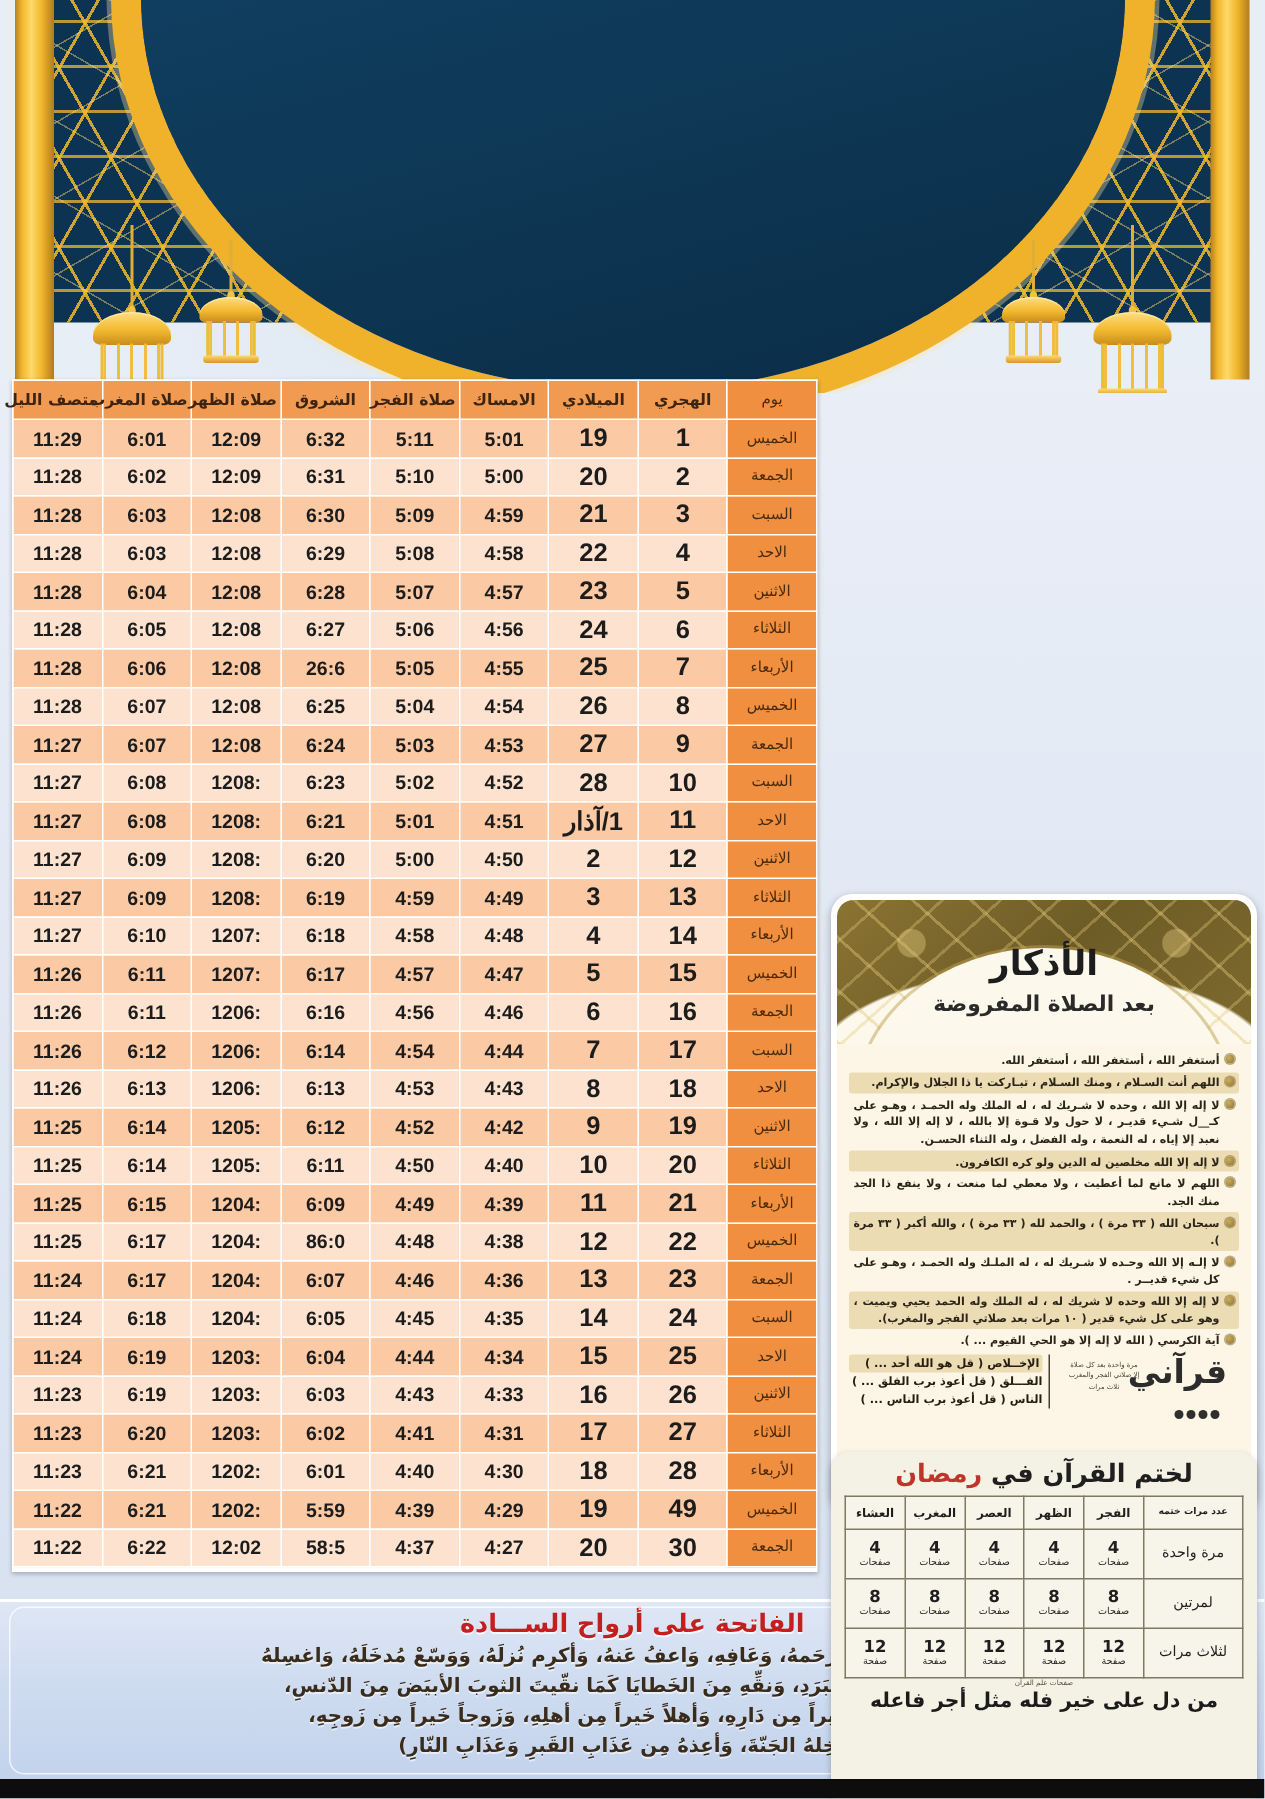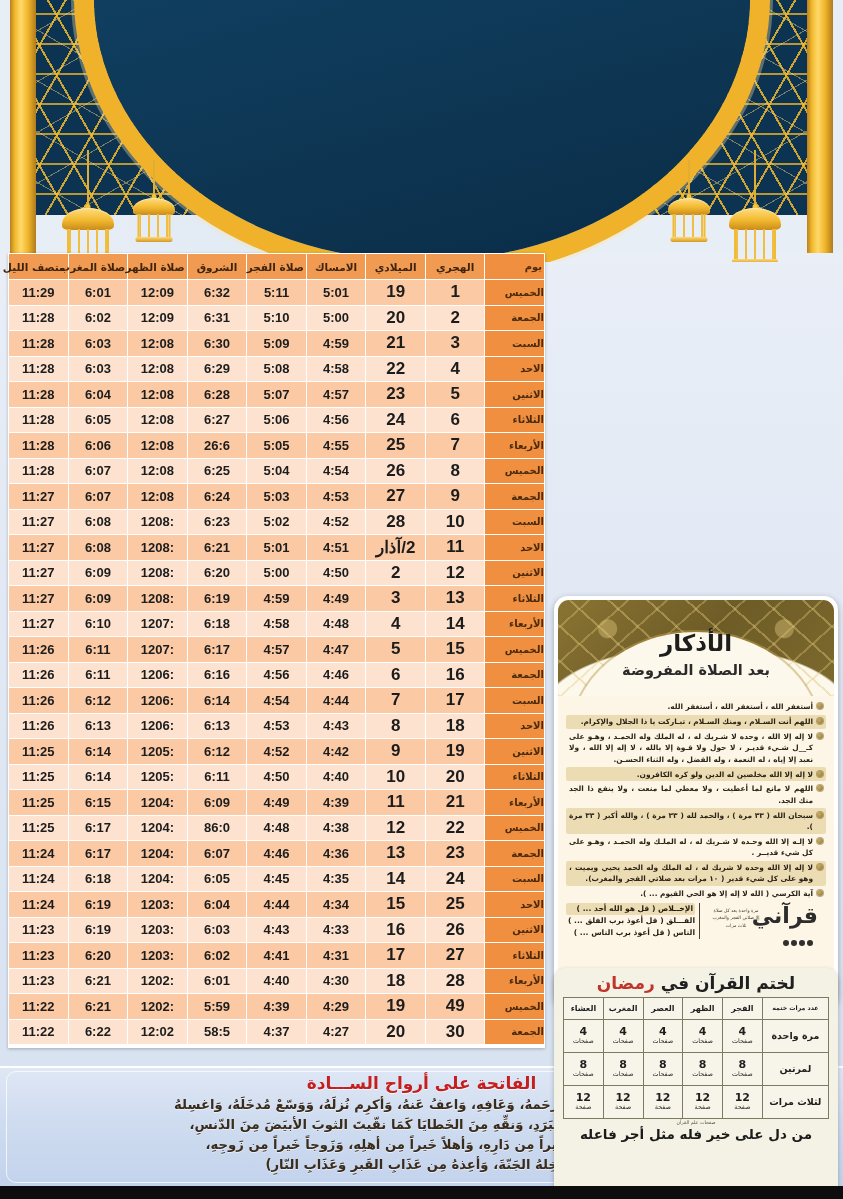--- a/index.html
+++ b/index.html
@@ -163,23 +163,22 @@
   }
   table.prayer tbody tr:nth-child(odd)  td { background: #fbc9a4; }
   table.prayer tbody tr:nth-child(even) td { background: #fde3cf; }
 
   
   table.prayer th.col-day,
   table.prayer td.col-day {
     background: #ef8f3f !important;
     color: #4a2a0c;
     font-size: 10px;
-    font-weight: bold;
+    font-weight: normal;
     font-family: "DejaVu Sans", sans-serif;
-    text-align: right;
   }
   table.prayer td.col-hijri,
   table.prayer td.col-greg { font-size: 17px; }
   td.col-greg.month-start { font-size: 10px; }
 
   
   .adhkar {
     position: absolute;
     top: 596px;
     right: 5px;
@@ -338,21 +337,21 @@
   table.khatm-tbl th,
   table.khatm-tbl td {
     border: 1px solid #7d7a63;
     text-align: center;
     padding: 1px 0;
     color: #1e1e1e;
     background: #f7f5e9;
   }
   table.khatm-tbl th { font-size: 8px; font-weight: bold; height: 22px; }
   table.khatm-tbl th.corner { font-size: 6.2px; line-height: 1.25; width: 25%; }
-  table.khatm-tbl td.rowlab { font-size: 9.5px; font-weight: bold; line-height: 1.2; margin-top: 28px; }
+  table.khatm-tbl td.rowlab { font-size: 9.5px; font-weight: normal; line-height: 1.2; margin-top: 28px; }
   table.khatm-tbl td.cell { height: 33px; }
   .cell-num { font-size: 11px; font-weight: bold; display: block; line-height: 1.05; }
   .cell-unit { font-size: 6.4px; display: block; line-height: 1.1; }
   .khatm-note {
     text-align: center;
     font-size: 4.8px;
     color: #59543f;
     margin-top: 1px;
   }
   .khatm-hadith {
@@ -591,21 +590,21 @@
           <td>4:52</td>
           <td>5:02</td>
           <td>6:23</td>
           <td>:1208</td>
           <td>6:08</td>
           <td>11:27</td>
         </tr>
         <tr>
           <td class="col-day">الاحد</td>
           <td class="col-hijri">11</td>
-          <td class="col-greg month-start">2/آذار</td>
+          <td class="col-greg month-start">1/آذار</td>
           <td>4:51</td>
           <td>5:01</td>
           <td>6:21</td>
           <td>:1208</td>
           <td>6:08</td>
           <td>11:27</td>
         </tr>
         <tr>
           <td class="col-day">الاثنين</td>
           <td class="col-hijri">12</td>

